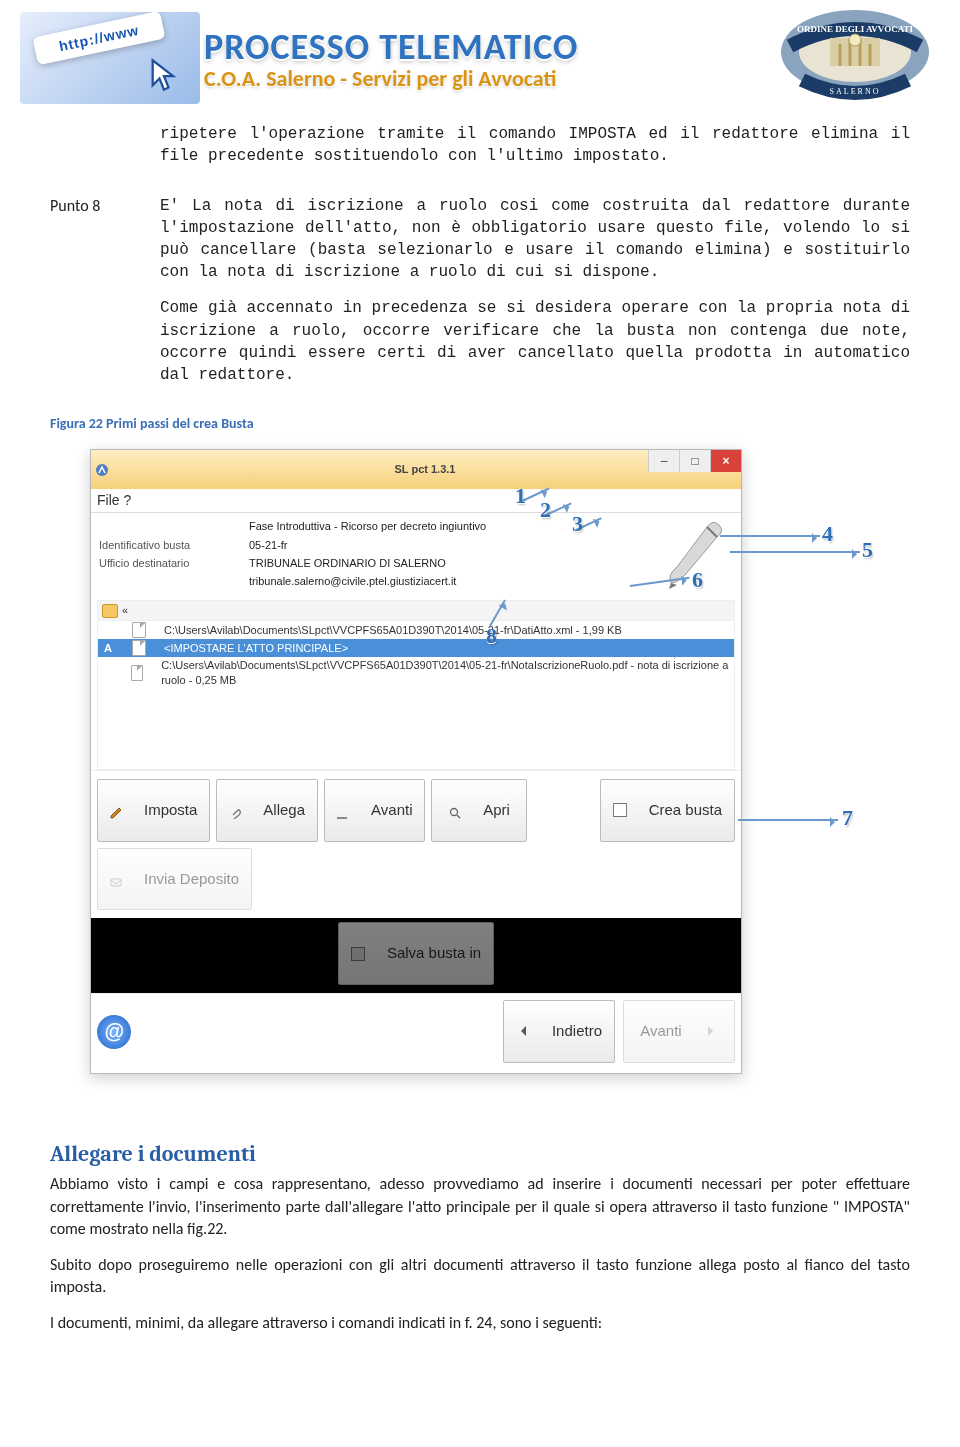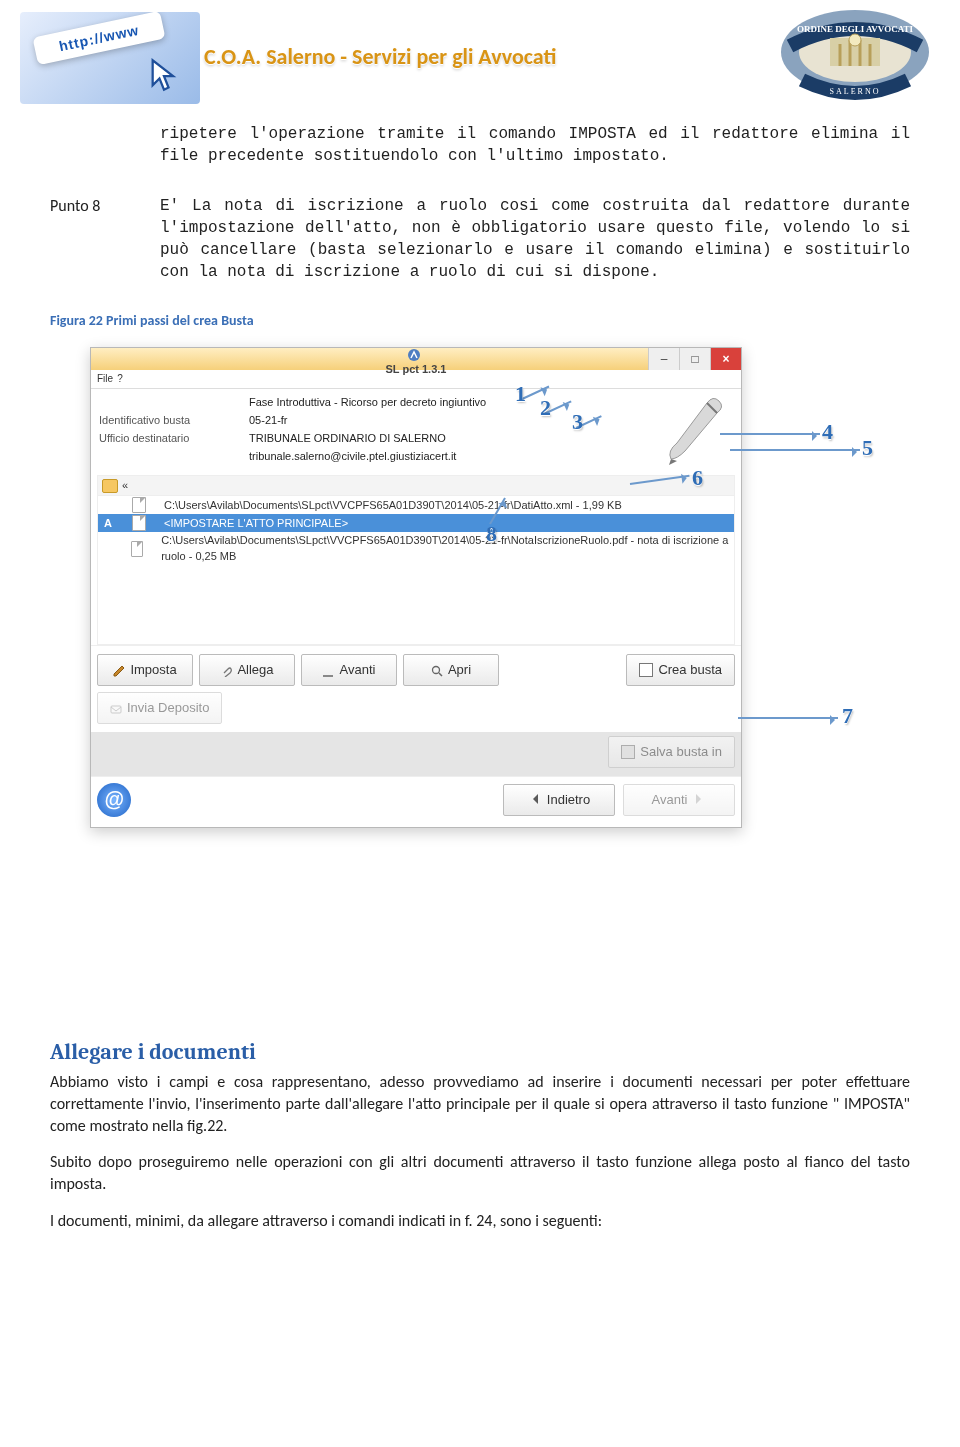--- a/index.html
+++ b/index.html
@@ -21,50 +21,50 @@
   .row .txt { flex:1; text-align:justify;font-family:Liberation Mono, monospace; }
   .para { text-align:justify; margin-bottom:14px; }
   .figcap { color:#3b6fb6; font-weight:bold; font-size:14px; margin:6px 0 16px; }
 
   .shot-wrap { position:relative; margin:6px 0 30px 40px; width:800px; height:470px; }
   .annot { position:absolute; font-family:"Segoe Script","Comic Sans MS",cursive; font-size:22px; font-weight:bold; color:#2f6db6; text-shadow:0 1px 0 #fff,1px 2px 2px rgba(0,0,0,.25); }
   .annot-line { position:absolute; height:0; border-top:2px solid #6c99cc; transform-origin:left center; }
   .annot-line::after{content:"";position:absolute;right:-2px;top:-4px;border:5px solid transparent;border-left-color:#6c99cc;}
 
   .win { position:absolute; left:0; top:0; width:650px; background:#fff; border:1px solid #b8b8b8; box-shadow:0 4px 14px rgba(0,0,0,.2); font-size:11px; font-family:"Segoe UI",Arial,sans-serif; color:#333;}
-  .win .titlebar{height:22px;background:linear-gradient(#ffeec2,#f6d07a);display:flex;align-items:center;padding:0 4px;position:relative;flex-direction:column;}
+  .win .titlebar{height:39px;background:linear-gradient(#ffeec2,#f6d07a);display:flex;align-items:center;padding:0 4px;position:relative;}
   .win .titlebar .tt{flex:1;text-align:center;font-weight:bold;color:#444;}
   .win .tb-ic{width:14px;height:14px;display:inline-block;margin-right:4px;}
   .win .wctrl{position:absolute;right:0;top:0;height:22px;display:flex}
   .win .wbtn{width:30px;height:22px;display:flex;align-items:center;justify-content:center;font-size:12px;color:#444;background:#efefef;border-left:1px solid #ccc}
   .win .wbtn.close{background:#d9413b;color:#fff;font-weight:bold}
-  .menubar{padding:2px 6px;background:#fff;border-bottom:1px solid #ddd;color:#333;font-size:10px;display:flex;gap:4px}
+  .menubar{padding:2px 6px;background:#fff;border-bottom:1px solid #ddd;color:#333;font-size:14px;display:flex;gap:4px}
   .menubar span{cursor:default}
   .info{padding:6px 8px 2px;position:relative}
   .info-row{display:flex;margin-bottom:3px}
   .info-row .lab{width:150px;color:#555}
   .info-row .val{font-weight:normal;color:#222}
   .pen{position:absolute;right:16px;top:4px}
   .pen svg{width:62px;height:74px}
   .list{border:1px solid #eee;margin:6px 6px 0;background:#fff;height:168px;overflow:hidden}
   .list .crumb{background:#f4f4f4;border-bottom:1px solid #eee;padding:2px 4px;display:flex;align-items:center;gap:4px}
   .list .crumb .fold{width:14px;height:12px;background:#f6c762;border:1px solid #c89a28;border-radius:2px;display:inline-block}
   .list .li{display:flex;align-items:center;padding:1px 4px;gap:18px}
   .list .li .ico{width:12px;height:14px;display:inline-block;background:#fff;border:1px solid #aaa;border-radius:1px;position:relative}
   .list .li .ico::before{content:"";position:absolute;right:-1px;top:-1px;border:3px solid transparent;border-left-color:#aaa;border-top-color:#aaa}
   .li.sel{background:#4a90d9;color:#fff}
   .li.sel .txtA{color:#fff}
   .li .letter{width:12px;text-align:center;font-weight:bold;color:#444}
   .li.sel .letter{color:#fff}
   .toolbar{display:flex;gap:6px;padding:8px 6px;border-top:1px solid #eee;background:#fff;flex-wrap:wrap;align-items:center}
-  .tbtn{display:flex;align-items:center;gap:5px;padding:6px 12px;border:1px solid #bbb;border-radius:2px;background:linear-gradient(#fff,#eaeaea);font-size:13px;cursor:default;min-width:70px;justify-content:center}
+  .tbtn{display:flex;align-items:center;gap:22px;padding:20px 12px;border:1px solid #bbb;border-radius:2px;background:linear-gradient(#fff,#eaeaea);font-size:15px;cursor:default;min-width:70px;justify-content:center}
   .tbtn.dis{opacity:.5}
   .tbtn .bi{width:12px;height:12px;display:inline-block}
   .toolbar .spacer{flex:1}
-  .row2{display:flex;justify-content:flex-end;padding:4px 6px 8px;background:#e5e5e5}
+  .row2{display:flex;justify-content:center;padding:4px 6px 8px;background:#000000}
   .atrow{display:flex;align-items:center;gap:8px;padding:6px 6px 10px;border-top:1px solid #eee}
   .aticon{width:34px;height:34px;border-radius:50%;background:radial-gradient(#7bb6ff,#1e62c5);display:flex;align-items:center;justify-content:center;color:#fff;font-size:20px;font-weight:bold;font-style:italic}
   .nav{display:flex;gap:8px;margin-left:auto}
   .nav .tbtn{min-width:86px}
   .arrow-left::before{content:"";display:inline-block;border:5px solid transparent;border-right-color:#5a5a5a;margin-right:4px}
   .arrow-right::after{content:"";display:inline-block;border:5px solid transparent;border-left-color:#aaa;margin-left:4px}
 
   h3.sect{color:#2a5ea7;font-size:22px;margin:40px 0 4px;font-weight:bold;font-family:"Cambria","Segoe UI",serif}
 
   .pencil-ic{display:inline-block;width:12px;height:12px}
@@ -82,20 +82,21 @@
   <div class="header">
     <div class="logo">
       <div class="strip">http://www</div>
       <span class="cursor">
         <svg viewBox="0 0 24 30">
             <path d="M2 2 L2 24 L8 18 L12 28 L16 26 L12 16 L20 16 Z" fill="#fff" stroke="#1f4f9a" stroke-width="2"></path>
           </svg>
       </span>
     </div>
     <div class="htext">
+      <div class="ht1">PROCESSO TELEMATICO</div>
       <div class="ht2">C.O.A. Salerno - Servizi per gli Avvocati</div>
     </div>
     <div class="crest">
       <svg viewBox="0 0 170 100">
         <ellipse cx="85" cy="44" rx="74" ry="42" fill="#8aa3be"></ellipse>
         <ellipse cx="85" cy="44" rx="56" ry="30" fill="#e8e3d2"></ellipse>
         <path d="M20 38 Q85 4 150 38" fill="none" stroke="#1b3c66" stroke-width="14"></path>
         <text x="85" y="24" text-anchor="middle" fill="#fff" font-size="9" font-family="serif" font-weight="bold">ORDINE DEGLI AVVOCATI</text>
         <path d="M32 72 Q85 98 138 72" fill="none" stroke="#1b3c66" stroke-width="14"></path>
         <text x="85" y="86" text-anchor="middle" fill="#fff" font-size="8" font-family="serif" letter-spacing="2">SALERNO</text>
@@ -108,20 +109,21 @@
 
   <div class="content">
     <div class="row">
       <div class="label"></div>
       <div class="txt para">ripetere l'operazione tramite il comando IMPOSTA ed il redattore elimina il file precedente sostituendolo con l'ultimo impostato.</div>
     </div>
     <div class="row">
       <div class="label">Punto 8</div>
       <div class="txt">
         <div class="para">E' La nota di iscrizione a ruolo cosi come costruita dal redattore durante l'impostazione dell'atto, non è obbligatorio usare questo file, volendo lo si può cancellare (basta selezionarlo e usare il comando elimina) e sostituirlo con la nota di iscrizione a ruolo di cui si dispone.</div>
+        <div class="para">Come già accennato in precedenza se si desidera operare con la propria nota di iscrizione a ruolo, occorre verificare che la busta non contenga due note, occorre quindi essere certi di aver cancellato quella prodotta in automatico dal redattore.</div>
       </div>
     </div>
     <div class="figcap">Figura 22 Primi passi del crea Busta</div>
 
     <div class="shot-wrap">
 
       <div class="win">
         <div class="titlebar">
           <span class="tb-ic">
             <svg viewBox="0 0 14 14">

